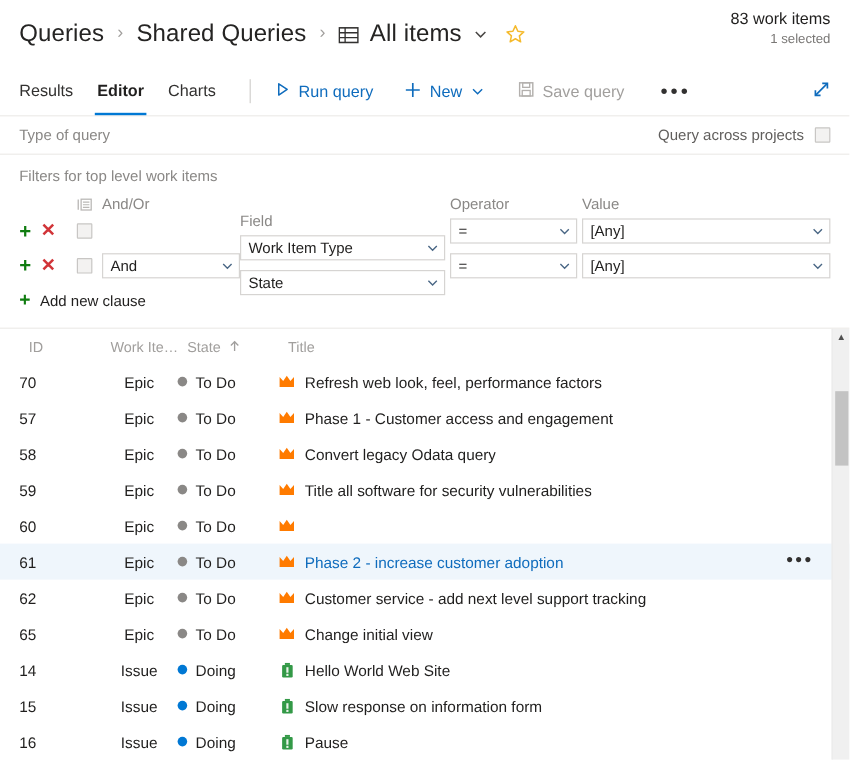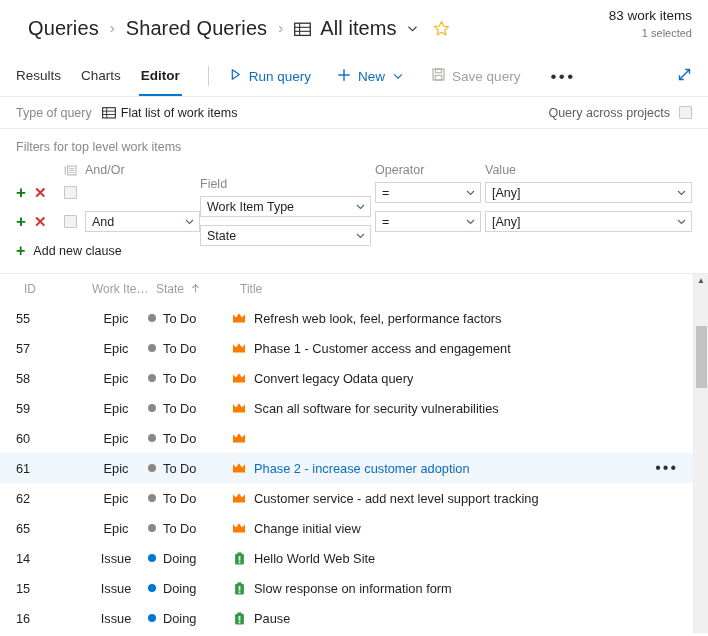--- a/index.html
+++ b/index.html
@@ -14,21 +14,21 @@
     font-family: "Liberation Sans", sans-serif;
     color: #201f1e;
     overflow: hidden;
     position: relative;
   }
 
   
   .header {
     position: relative;
     height: 56px;
-    padding: 0 28px;
+    padding: 0 16px;
     box-sizing: border-box;
   }
   .breadcrumb {
     display: flex;
     align-items: center;
     height: 56px;
     gap: 0;
   }
   .crumb {
     font-size: 20px;
@@ -421,22 +421,22 @@
   </div>
   <div class="workitems-count">
     <span class="wi-count-main">83 work items</span>
     <span class="wi-count-sub">1 selected</span>
   </div>
 </div>
 
 <div class="toolbar">
   <div class="tabs">
     <div class="tab">Results</div>
+    <div class="tab active">Editor</div>
     <div class="tab">Charts</div>
-    <div class="tab active">Editor</div>
   </div>
 
   <div class="tb-divider"></div>
 
   <div class="tb-btn">
     <span>
       <svg width="13" height="13" viewBox="0 0 13 13">
         <polygon points="3.3,1.8 10.3,6.5 3.3,11.2" fill="none" stroke="#0f6cbd" stroke-width="1.25" stroke-linejoin="round"></polygon>
       </svg>
     </span>
@@ -477,31 +477,20 @@
       <polyline points="10.2,4.5 14.5,4.5 14.5,8.8" fill="none" stroke="#0f6cbd" stroke-width="1.4"></polyline>
       <polyline points="8.8,14.5 4.5,14.5 4.5,10.2" fill="none" stroke="#0f6cbd" stroke-width="1.4"></polyline>
     </svg>
   </div>
 </div>
 
 <div class="hr"></div>
 
 <div class="querytype-row">
   <span class="qt-label">Type of query</span>
-  <span class="qt-value">
-    <span class="grid-icon">
-      <svg width="14" height="14" viewBox="0 0 15 15">
-        <rect x="0.7" y="1.8" width="13.6" height="11" fill="none" stroke="#323130" stroke-width="1.2"></rect>
-        <line x1="0.7" y1="5.5" x2="14.3" y2="5.5" stroke="#323130" stroke-width="1"></line>
-        <line x1="0.7" y1="9.1" x2="14.3" y2="9.1" stroke="#323130" stroke-width="1"></line>
-        <line x1="5" y1="1.8" x2="5" y2="12.8" stroke="#323130" stroke-width="1"></line>
-      </svg>
-    </span>
-    <span>Flat list of work items</span>
-  </span>
   <span class="qt-right">
     <span>Query across projects</span>
     <span class="cbox"></span>
   </span>
 </div>
 
 <div class="hr"></div>
 
 <div class="filters-wrap">
   <div class="filters-title">Filters for top level work items</div>
@@ -641,21 +630,21 @@
         <svg width="11" height="11" viewBox="0 0 11 11">
           <line x1="5.5" y1="1.8" x2="5.5" y2="9.4" stroke="#a19f9d" stroke-width="1.1"></line>
           <polyline points="2.4,4.9 5.5,1.8 8.6,4.9" fill="none" stroke="#a19f9d" stroke-width="1.1"></polyline>
         </svg>
       </span>
     </div>
     <div class="c-title">Title</div>
   </div>
 
   <div class="tbl-row">
-    <div class="c-id">55</div>
+    <div class="c-id">70</div>
     <div class="c-type">Epic</div>
     <div class="c-state">
       <span class="dot" style="background:#8a8886;"></span>
       <span>To Do</span>
     </div>
     <div class="c-title">
       <span class="wi-icon">
         <svg width="14" height="12" viewBox="0 0 14 12">
             <path d="M1 10.6 L1 2.2 L4 5.4 L7 1.2 L10 5.4 L13 2.2 L13 10.6 Z" fill="#ff7b00"></path>
           </svg>
@@ -704,21 +693,21 @@
     <div class="c-state">
       <span class="dot" style="background:#8a8886;"></span>
       <span>To Do</span>
     </div>
     <div class="c-title">
       <span class="wi-icon">
         <svg width="14" height="12" viewBox="0 0 14 12">
             <path d="M1 10.6 L1 2.2 L4 5.4 L7 1.2 L10 5.4 L13 2.2 L13 10.6 Z" fill="#ff7b00"></path>
           </svg>
       </span>
-      <span class="title-text">Scan all software for security vulnerabilities</span>
+      <span class="title-text">Title all software for security vulnerabilities</span>
     </div>
   </div>
 
   <div class="tbl-row">
     <div class="c-id">60</div>
     <div class="c-type">Epic</div>
     <div class="c-state">
       <span class="dot" style="background:#8a8886;"></span>
       <span>To Do</span>
     </div>

